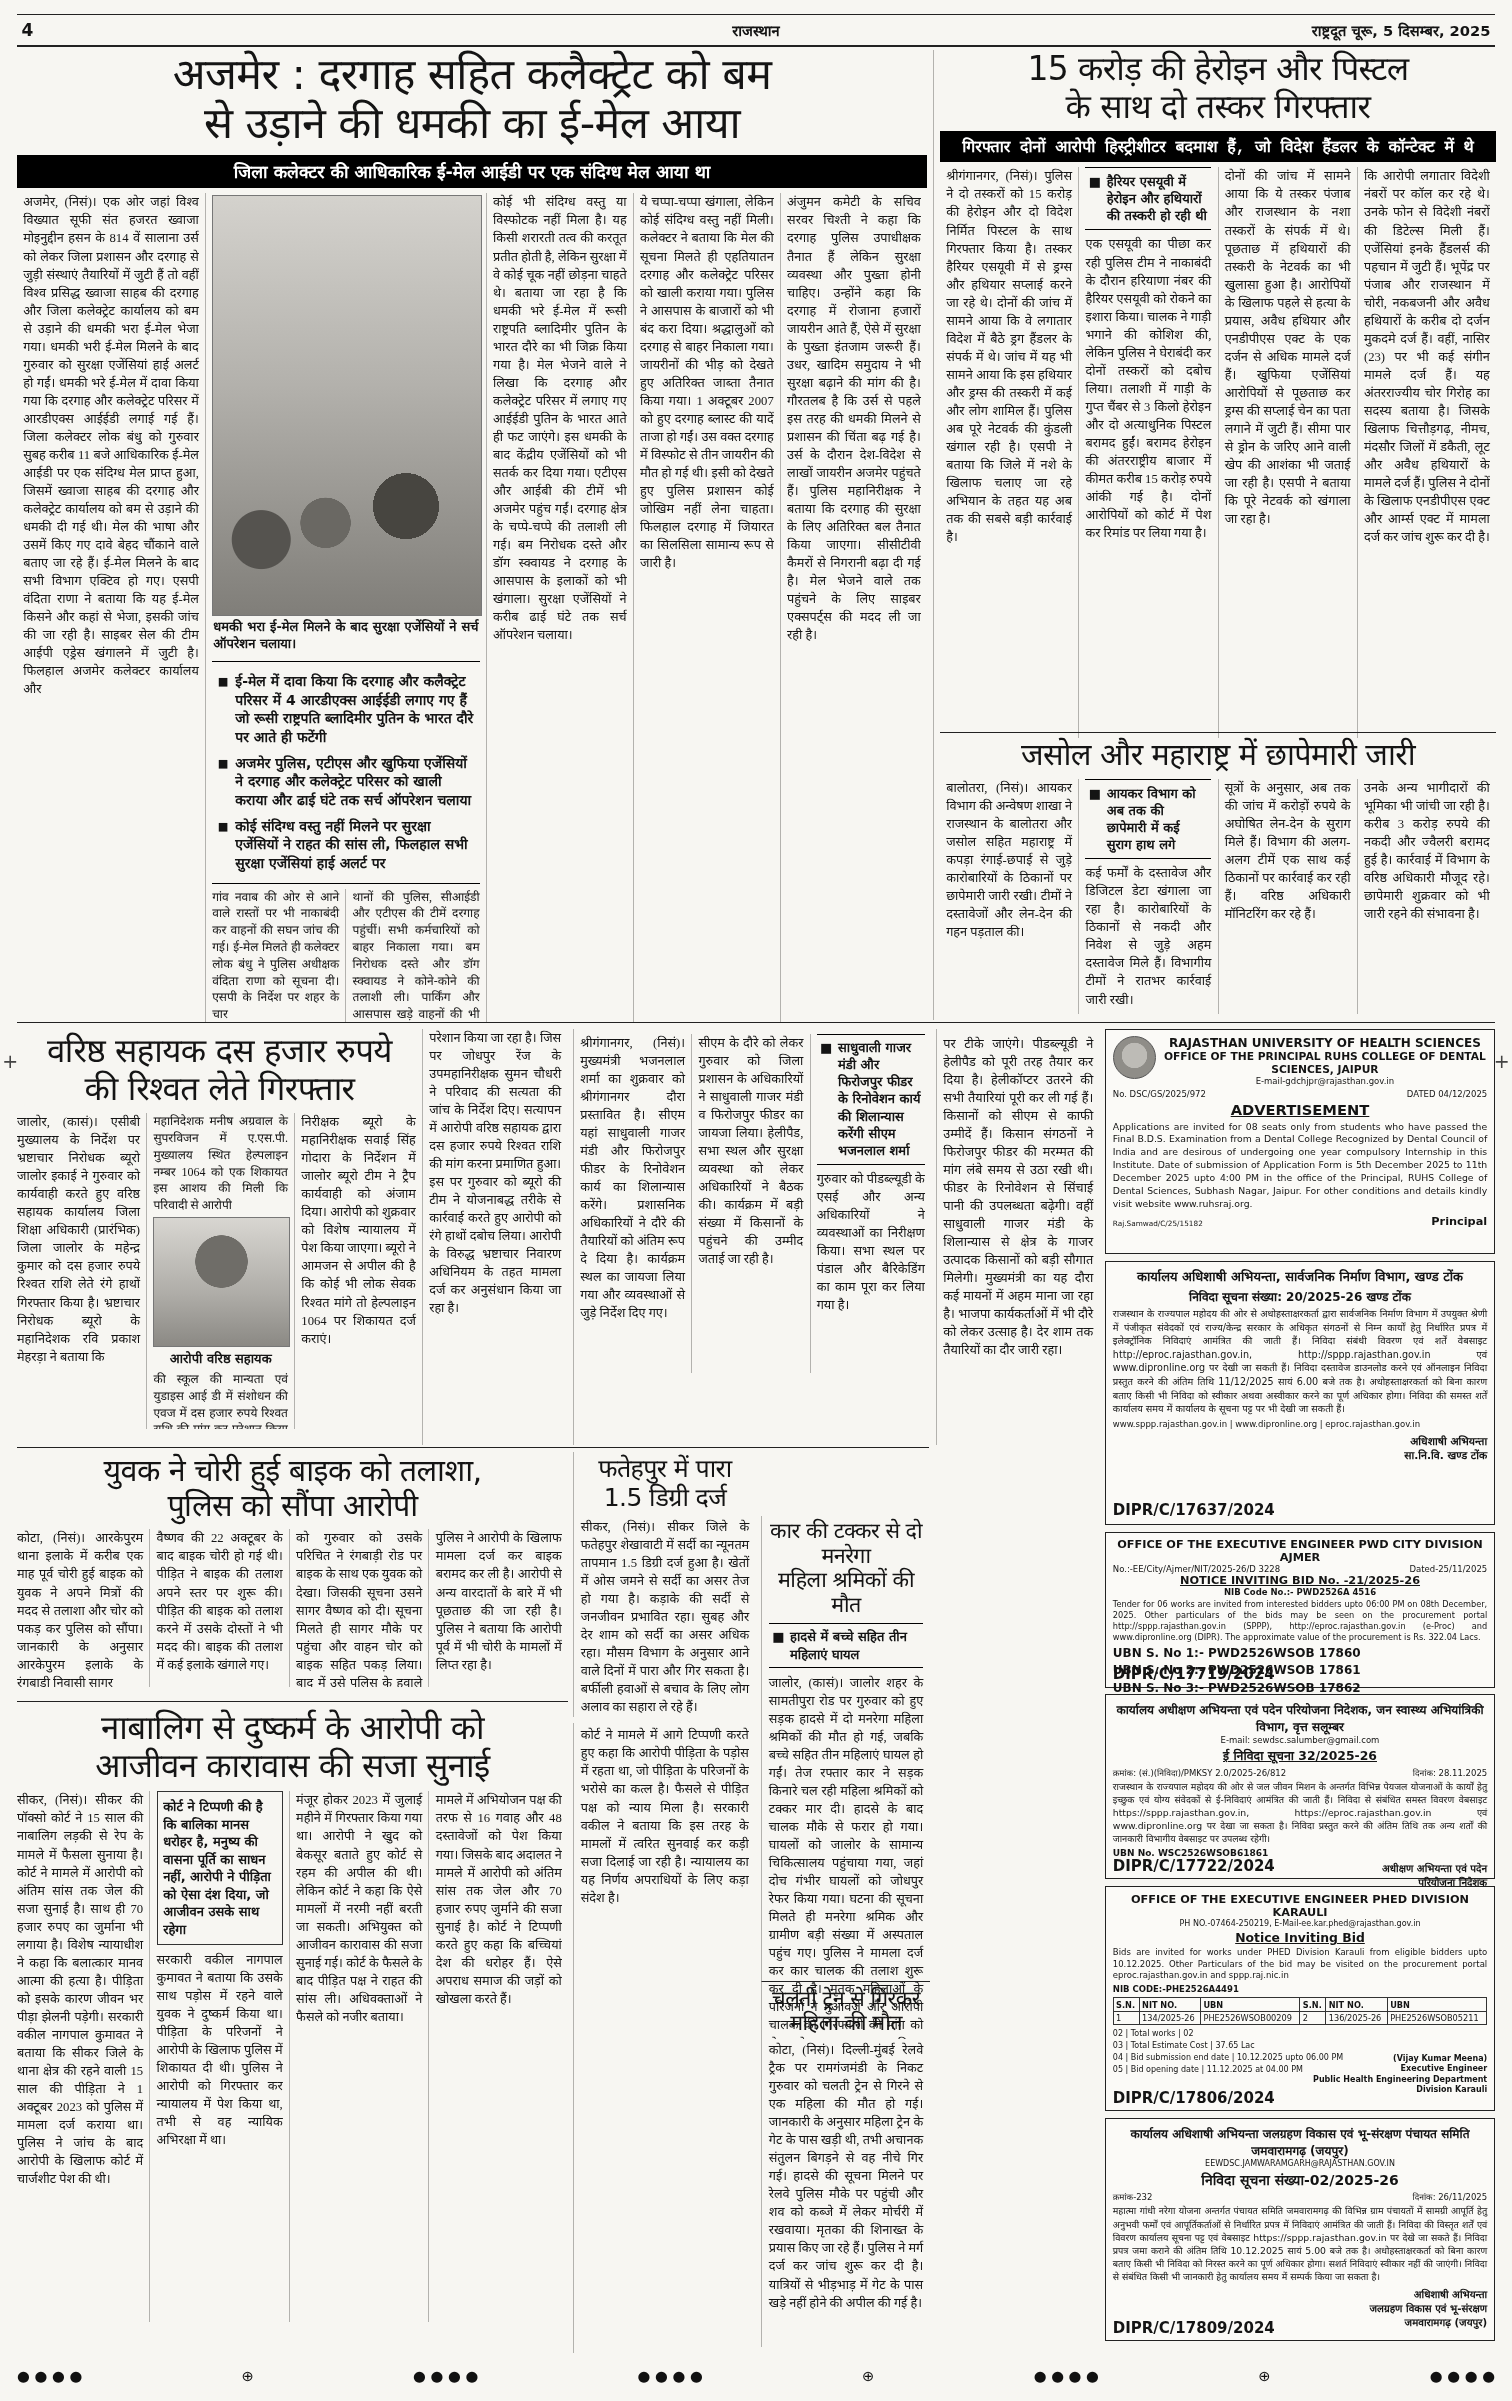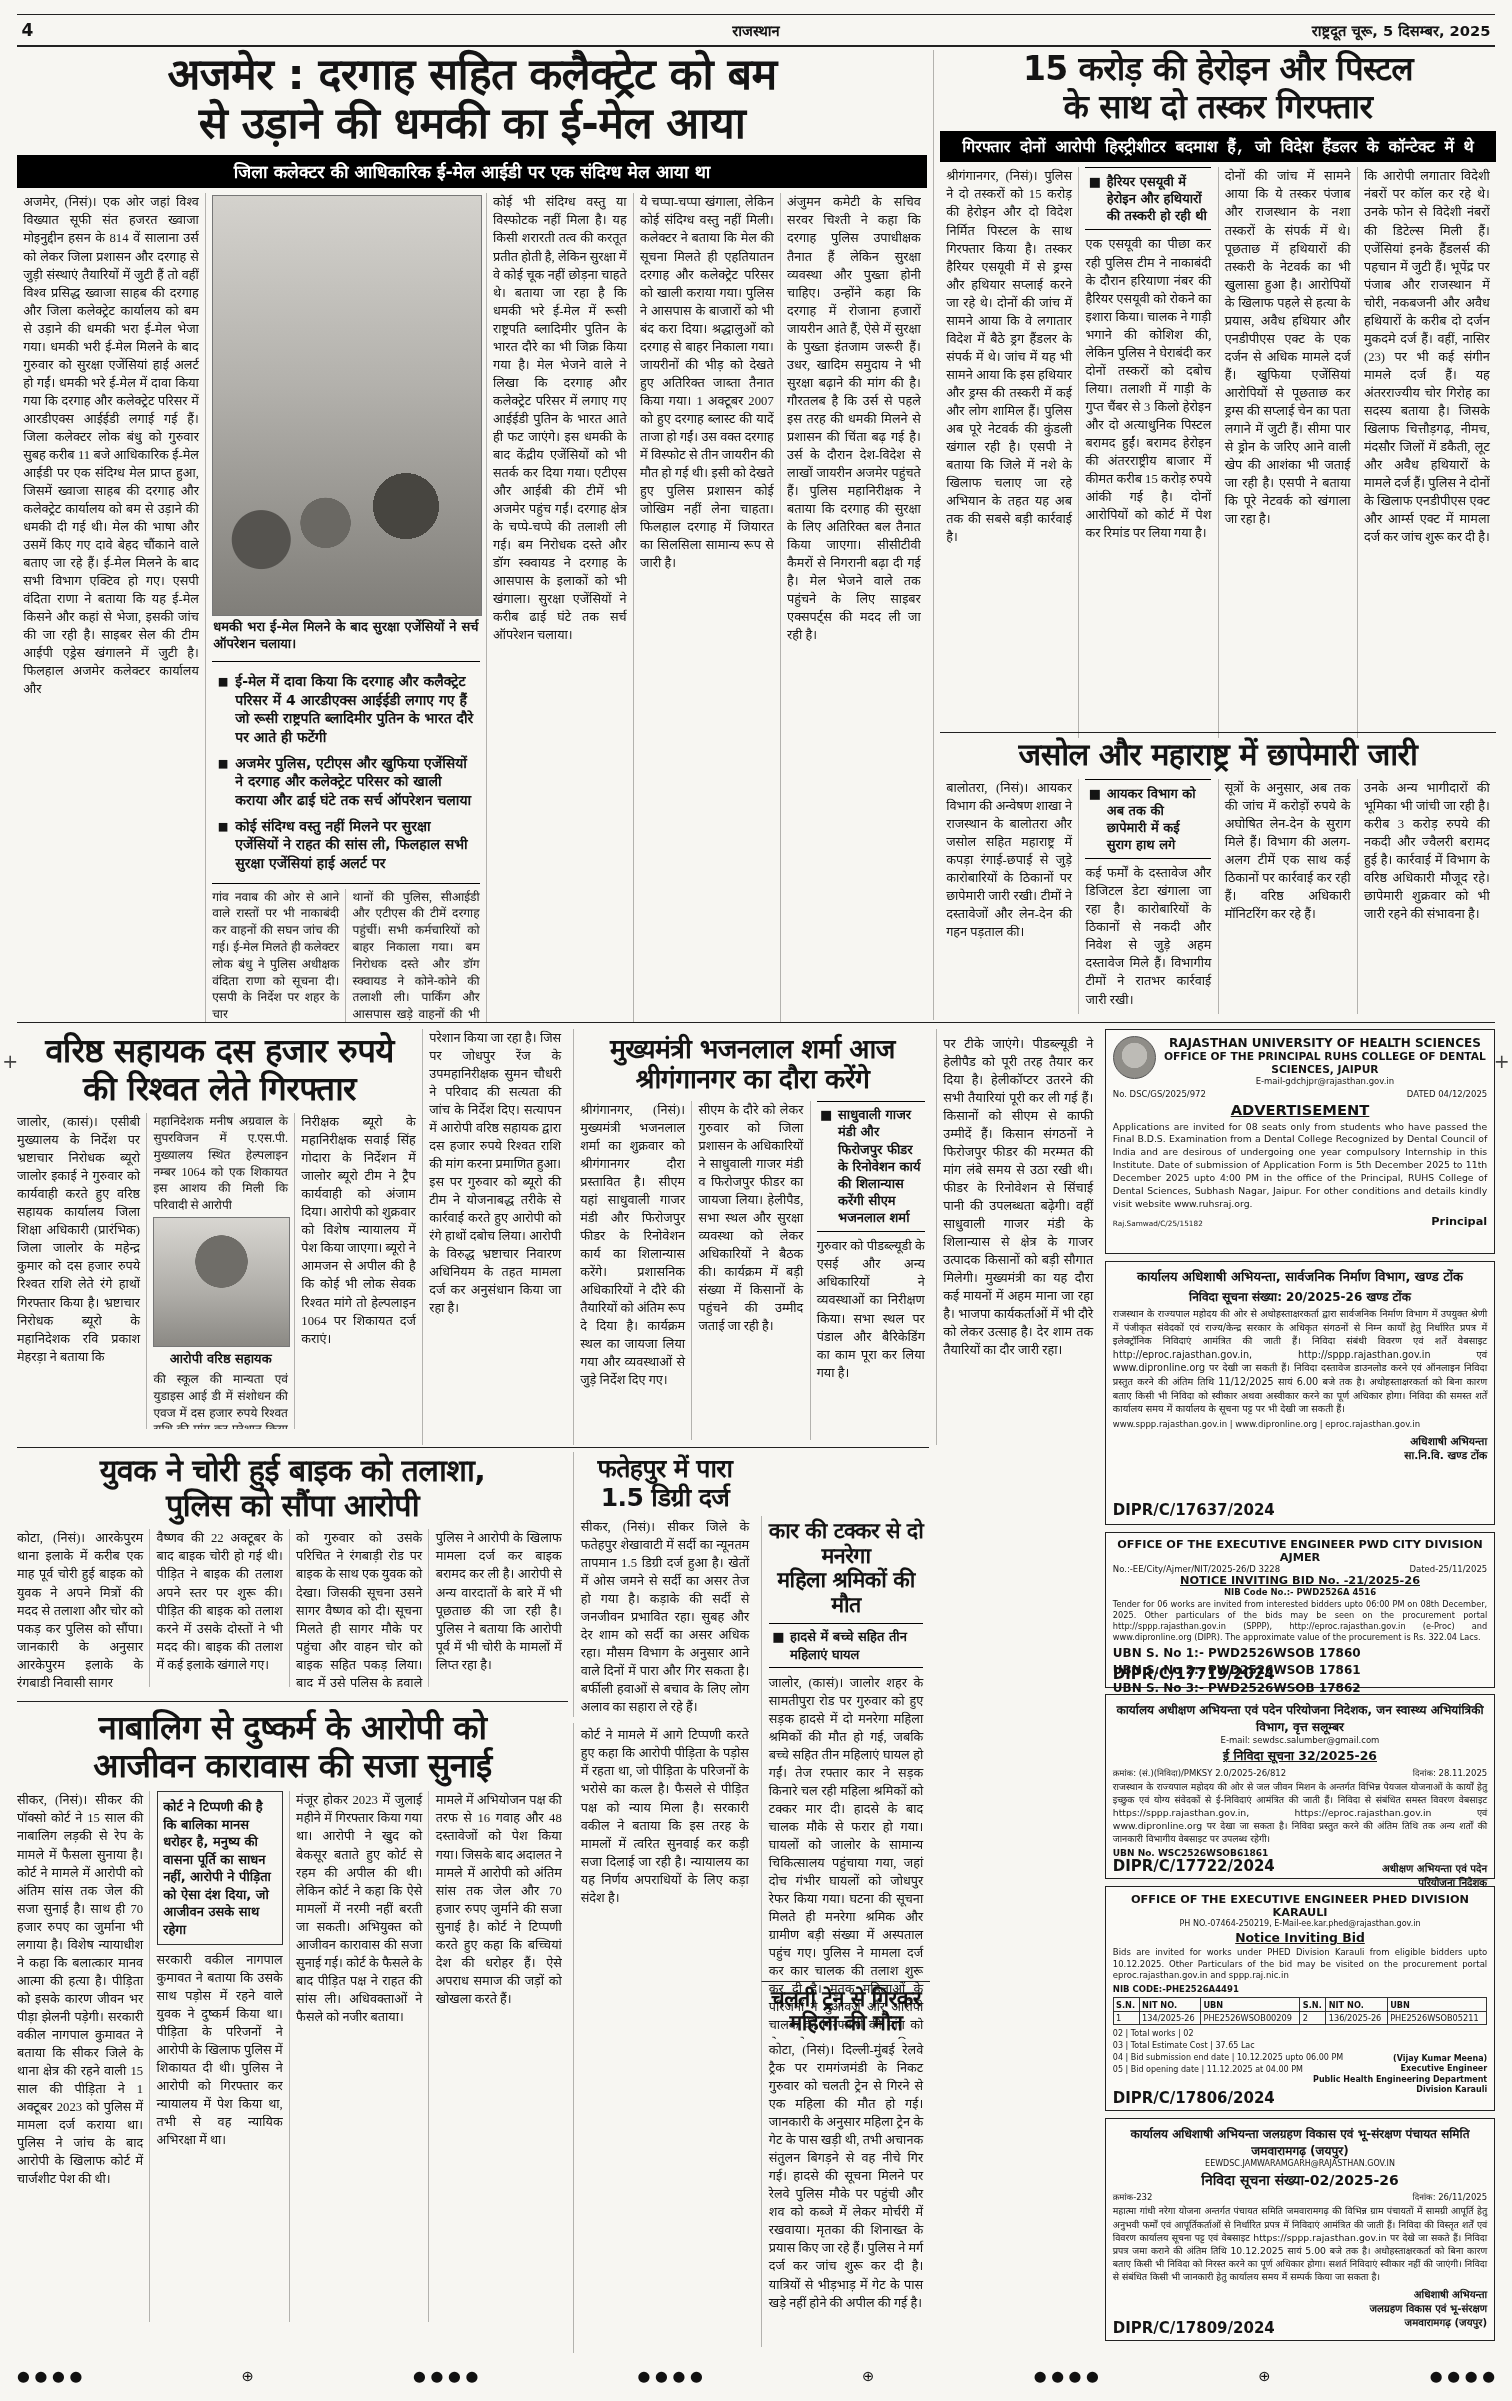--- a/index.html
+++ b/index.html
@@ -6,21 +6,21 @@
   #page{position:relative;width:1512px;height:2401px;background:#f7f6f2;color:#141414;
         font-family:"DejaVu Sans","Liberation Sans",sans-serif;overflow:hidden;}
   
   .masthead{position:absolute;left:17px;top:13.6px;width:1478px;height:30.5px;
     border-top:1.1px solid #222;border-bottom:2.3px double #222;display:flex;align-items:center;justify-content:space-between;}
   .mh-num{font-size:17px;font-weight:bold;padding-left:4.5px;}
   .mh-center{position:absolute;left:0;right:0;text-align:center;font-size:14.7px;font-weight:bold;}
   .mh-right{font-size:14.7px;font-weight:bold;padding-right:4.5px;}
   
   .abs{position:absolute;}
-  .headline{font-weight:bold;text-align:center;line-height:1.14;letter-spacing:-0.6px;}
+  .headline{font-weight:normal;text-align:center;line-height:1.14;letter-spacing:-0.6px;}
   .blackbar{background:#000;color:#fff;font-weight:bold;text-align:center;padding:4.5px 3.4px;}
   .cols{display:flex;}
   .col{padding:0 6.2px;border-right:0.6px solid #b3b2ae;text-align:justify;}
   .col:last-child{border-right:none;}
   .body-sm{font-size:12.7px;line-height:1.42;font-family:"Liberation Serif","DejaVu Serif",serif;}
   .body-xs{font-size:12px;line-height:1.4;font-family:"Liberation Serif","DejaVu Serif",serif;}
   .hrule{border-top:1.1px solid #222;height:0;}
   .vline{border-left:0.6px solid #b3b2ae;width:0;}
   
   .photo{background:
@@ -159,24 +159,20 @@
             <div class="body-xs" style="text-align:justify;">की स्कूल की मान्यता एवं युडाइस आई डी में संशोधन की एवज में दस हजार रुपये रिश्वत राशि की मांग कर परेशान किया जा रहा है।</div>
           </div>
           <div class="col body-sm" style="width:120px;border-right:none;">निरीक्षक ब्यूरो के महानिरीक्षक सवाई सिंह गोदारा के निर्देशन में जालोर ब्यूरो टीम ने ट्रैप कार्यवाही को अंजाम दिया। आरोपी को शुक्रवार को विशेष न्यायालय में पेश किया जाएगा। ब्यूरो ने आमजन से अपील की है कि कोई भी लोक सेवक रिश्वत मांगे तो हेल्पलाइन 1064 पर शिकायत दर्ज कराएं।</div>
         </div>
       </div>
       <div class="col body-sm" style="width:132px;border-left:0.6px solid #b3b2ae;border-right:none;">परेशान किया जा रहा है। जिस पर जोधपुर रेंज के उपमहानिरीक्षक सुमन चौधरी ने परिवाद की सत्यता की जांच के निर्देश दिए। सत्यापन में आरोपी वरिष्ठ सहायक द्वारा दस हजार रुपये रिश्वत राशि की मांग करना प्रमाणित हुआ। इस पर गुरुवार को ब्यूरो की टीम ने योजनाबद्ध तरीके से कार्रवाई करते हुए आरोपी को रंगे हाथों दबोच लिया। आरोपी के विरुद्ध भ्रष्टाचार निवारण अधिनियम के तहत मामला दर्ज कर अनुसंधान किया जा रहा है।</div>
     </div>
   </div>
 
   <div class="abs" style="left:573px;top:1029px;width:357px;height:416px;border-left:0.6px solid #b3b2ae;overflow:hidden;">
-    <div class="headline" style="font-size:26.5px;padding:4.5px 3.4px 2.3px 3.4px;">
-      <div>मुख्यमंत्री भजनलाल शर्मा आज</div>
-      <div>श्रीगंगानगर का दौरा करेंगे</div>
-    </div>
     <div class="cols" style="margin-top:4.5px;height:339px;overflow:hidden;">
       <div class="col body-sm" style="width:33%;">श्रीगंगानगर, (निसं)। मुख्यमंत्री भजनलाल शर्मा का शुक्रवार को श्रीगंगानगर दौरा प्रस्तावित है। सीएम यहां साधुवाली गाजर मंडी और फिरोजपुर फीडर के रिनोवेशन कार्य का शिलान्यास करेंगे। प्रशासनिक अधिकारियों ने दौरे की तैयारियों को अंतिम रूप दे दिया है। कार्यक्रम स्थल का जायजा लिया गया और व्यवस्थाओं से जुड़े निर्देश दिए गए।</div>
       <div class="col body-sm" style="width:33%;">सीएम के दौरे को लेकर गुरुवार को जिला प्रशासन के अधिकारियों ने साधुवाली गाजर मंडी व फिरोजपुर फीडर का जायजा लिया। हेलीपैड, सभा स्थल और सुरक्षा व्यवस्था को लेकर अधिकारियों ने बैठक की। कार्यक्रम में बड़ी संख्या में किसानों के पहुंचने की उम्मीद जताई जा रही है।</div>
       <div class="col" style="width:34%;border-right:none;">
         <div class="mini-bullet">
           <span class="sq">■</span>
           <span>साधुवाली गाजर मंडी और फिरोजपुर फीडर के रिनोवेशन कार्य की शिलान्यास करेंगी सीएम भजनलाल शर्मा</span>
         </div>
         <div class="body-sm" style="text-align:justify;">गुरुवार को पीडब्ल्यूडी के एसई और अन्य अधिकारियों ने व्यवस्थाओं का निरीक्षण किया। सभा स्थल पर पंडाल और बैरिकेडिंग का काम पूरा कर लिया गया है।</div>
       </div>

